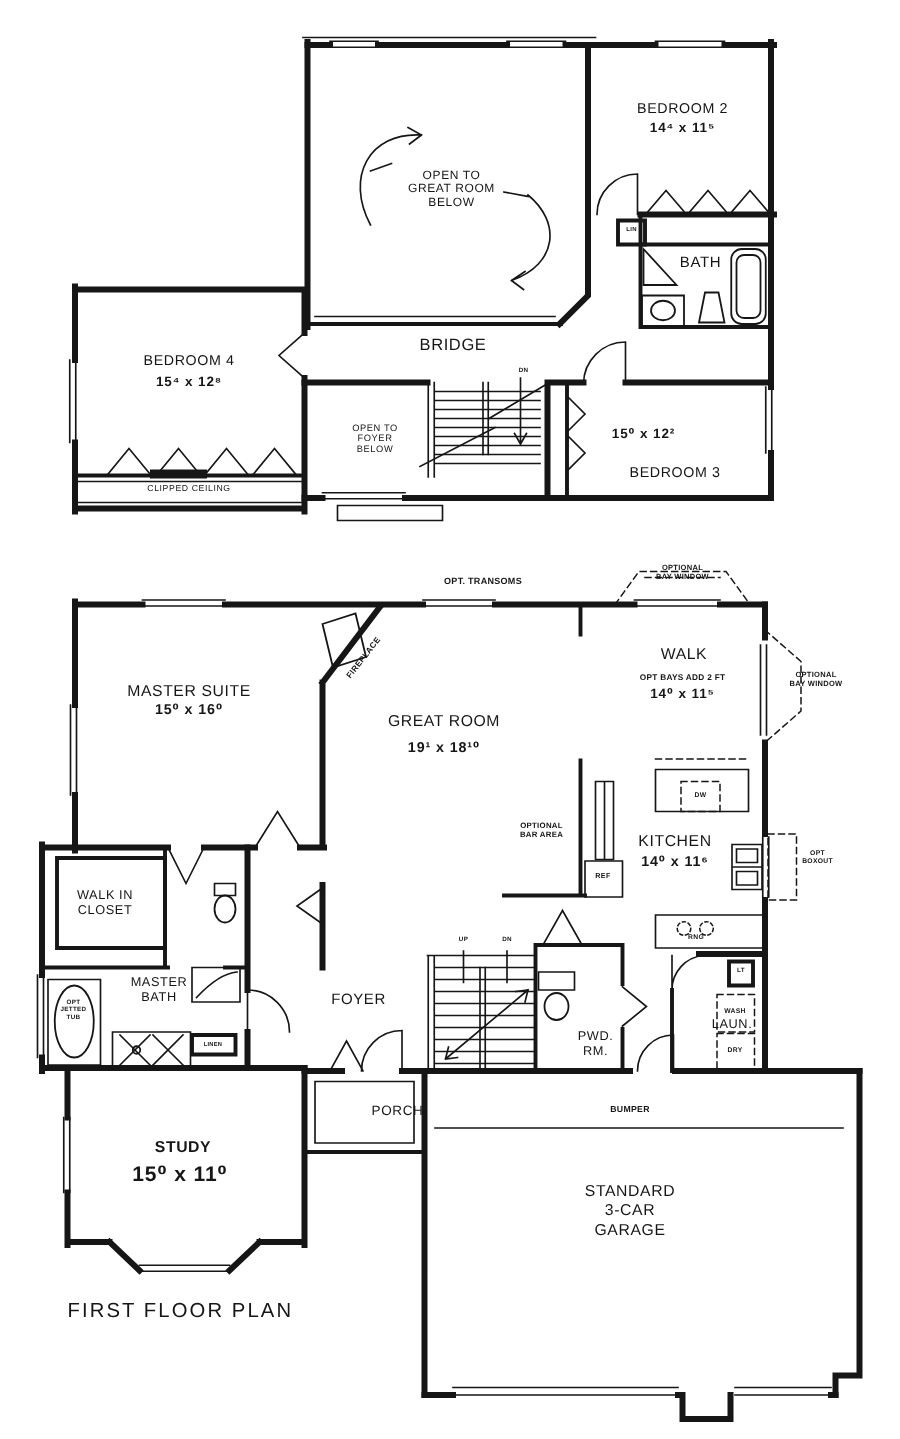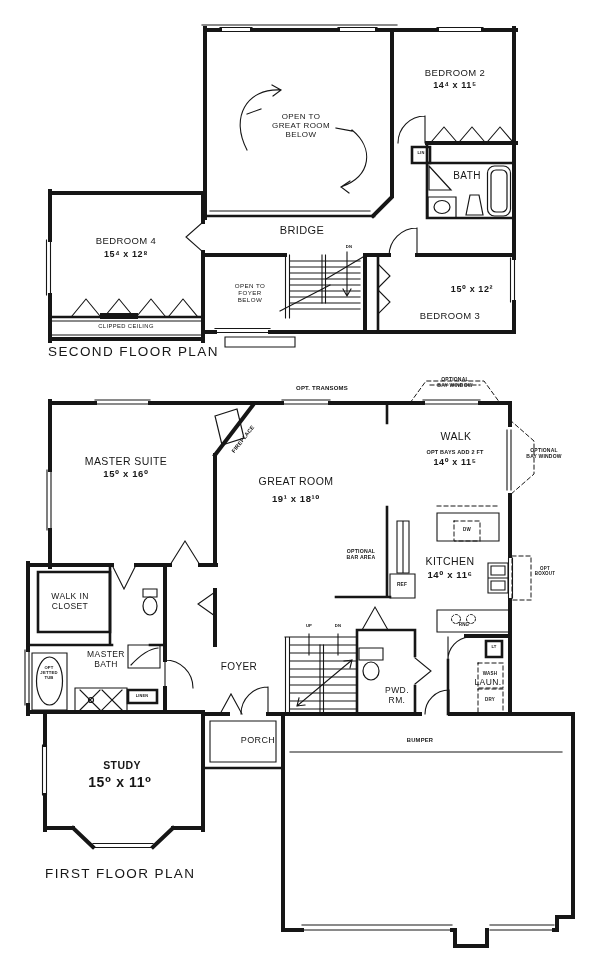--- a/index.html
+++ b/index.html
@@ -142,23 +142,22 @@
   <div class="label" style="left:467px;top:170px;font-size:10px;">BATH</div>
   <div class="label tiny" style="left:421px;top:151px;font-size:4px;">LIN</div>
   <div class="label" style="left:302px;top:224px;font-size:11px;">BRIDGE</div>
   <div class="label tiny" style="left:349px;top:245px;font-size:4.2px;">DN</div>
   <div class="label" style="left:126px;top:236px;font-size:9.5px;">BEDROOM 4</div>
   <div class="label dims" style="left:126px;top:249px;font-size:9px;">15⁴ x 12⁸</div>
   <div class="label" style="left:250px;top:282px;font-size:6.2px;">OPEN TO
 FOYER
 BELOW</div>
   <div class="label" style="left:450px;top:271px;font-size:9.5px;margin-top:40px;">BEDROOM 3</div>
-  <div class="label dims" style="left:472px;top:284px;font-size:9px;">15⁰ x 12²</div>
+  <div class="label dims" style="left:429px;top:284px;font-size:9px;">15⁰ x 12²</div>
   <div class="label" style="left:126px;top:323px;font-size:5.8px;">CLIPPED CEILING</div>
-  <div class="plan-title" style="left:48px;top:344px;">SECOND FLOOR PLAN</div>
 
   <div class="label tiny" style="left:322px;top:385px;font-size:6px;">OPT. TRANSOMS</div>
   <div class="label tiny" style="left:455px;top:377px;font-size:5px;">OPTIONAL
 BAY WINDOW</div>
   <div class="label tiny" style="left:544px;top:448px;font-size:5px;">OPTIONAL
 BAY WINDOW</div>
   <div class="label" style="left:126px;top:455px;font-size:10.5px;">MASTER SUITE</div>
   <div class="label dims" style="left:126px;top:469px;font-size:9.5px;">15⁰ x 16⁰</div>
   <div class="label tiny rot" style="left:243px;top:439px;font-size:5.5px;">FIREPLACE</div>
   <div class="label" style="left:296px;top:475px;font-size:10.5px;">GREAT ROOM</div>
@@ -185,19 +184,22 @@
   <div class="label tiny" style="left:142px;top:693.5px;font-size:3.8px;">LINEN</div>
   <div class="label" style="left:239px;top:661px;font-size:10px;">FOYER</div>
   <div class="label tiny" style="left:309px;top:624px;font-size:4.2px;">UP</div>
   <div class="label tiny" style="left:338px;top:624px;font-size:4.2px;">DN</div>
   <div class="label" style="left:397px;top:686px;font-size:8.5px;">PWD.
 RM.</div>
   <div class="label tiny" style="left:494px;top:645px;font-size:4.2px;">LT</div>
   <div class="label tiny" style="left:490px;top:671px;font-size:4.5px;">WASH</div>
   <div class="label tiny" style="left:490px;top:697px;font-size:4.5px;">DRY</div>
   <div class="label" style="left:488px;top:678px;font-size:8.5px;">LAUN.</div>
-  <div class="label" style="left:258px;top:735px;font-size:9px;">PORCH</div>
+  <div class="label" style="left:242px;top:735px;font-size:9px;padding-left:46px;">PORCH</div>
   <div class="label tiny" style="left:420px;top:737px;font-size:5.8px;">BUMPER</div>
   <div class="label" style="left:122px;top:759px;font-size:10.5px;font-weight:bold;">STUDY</div>
   <div class="label dims" style="left:120px;top:774px;font-size:14px;">15⁰ x 11⁰</div>
+  <div class="label" style="left:420px;top:788px;font-size:10.5px;line-height:1.25;">STANDARD
+3-CAR
+GARAGE</div>
   <div class="plan-title" style="left:45px;top:866px;">FIRST FLOOR PLAN</div>
 
 </div>
 
 </body></html>

